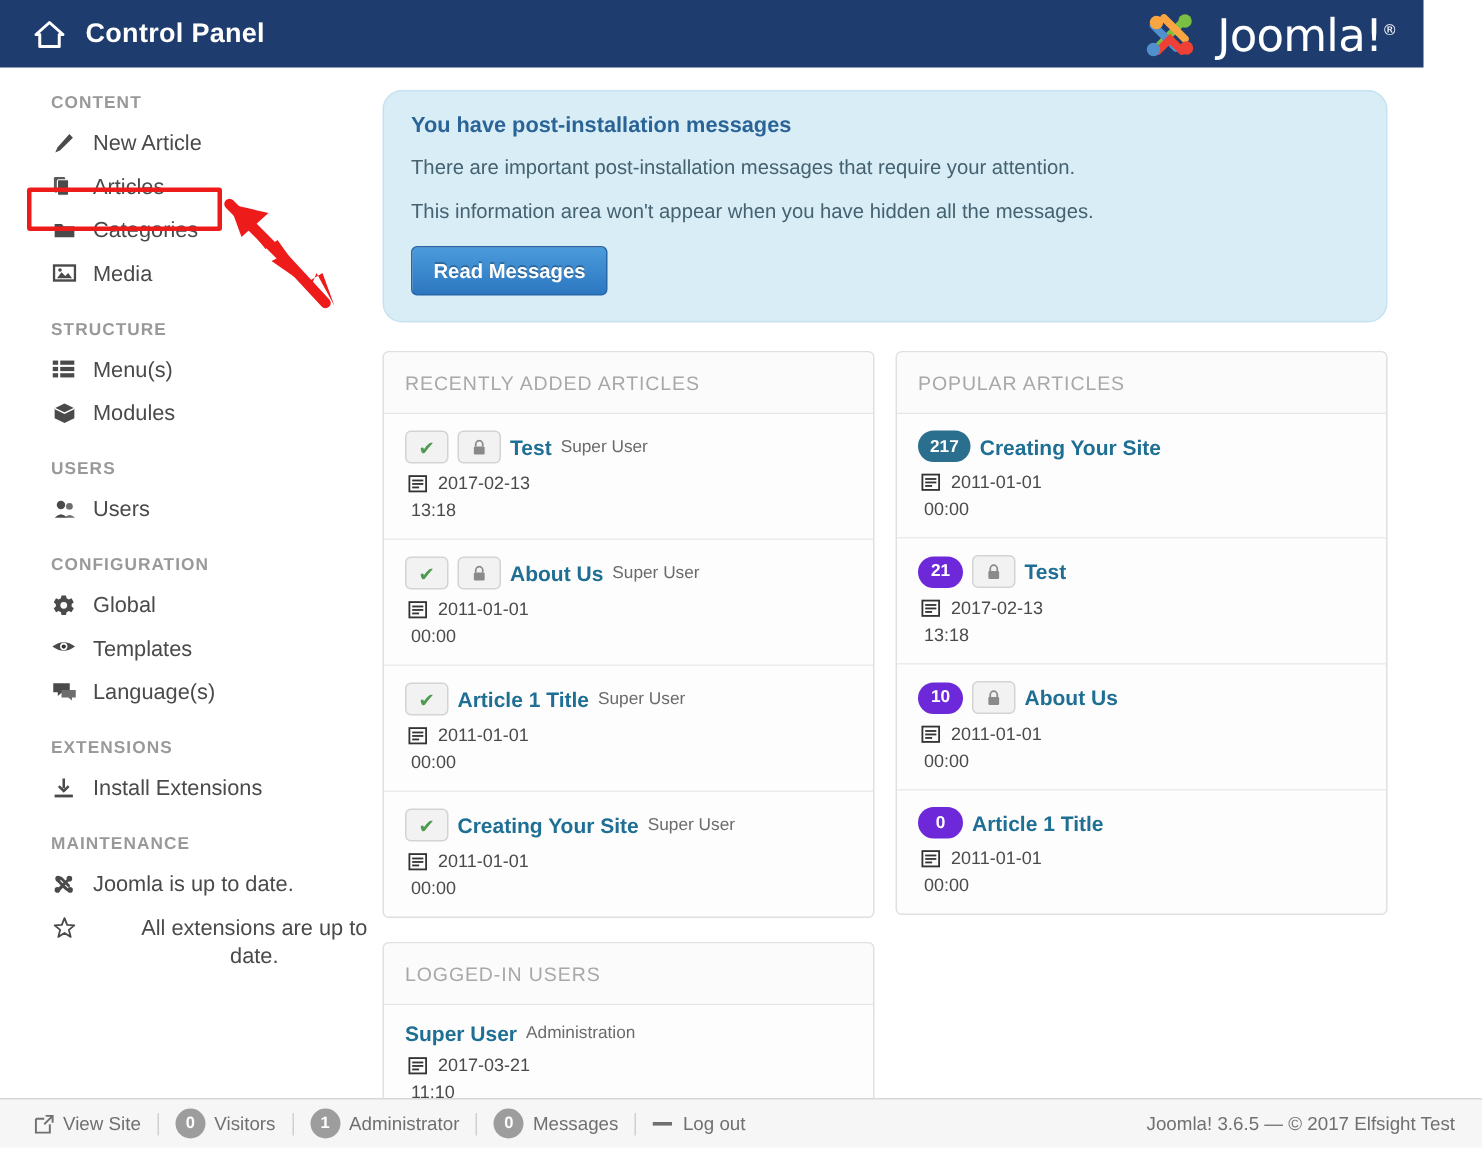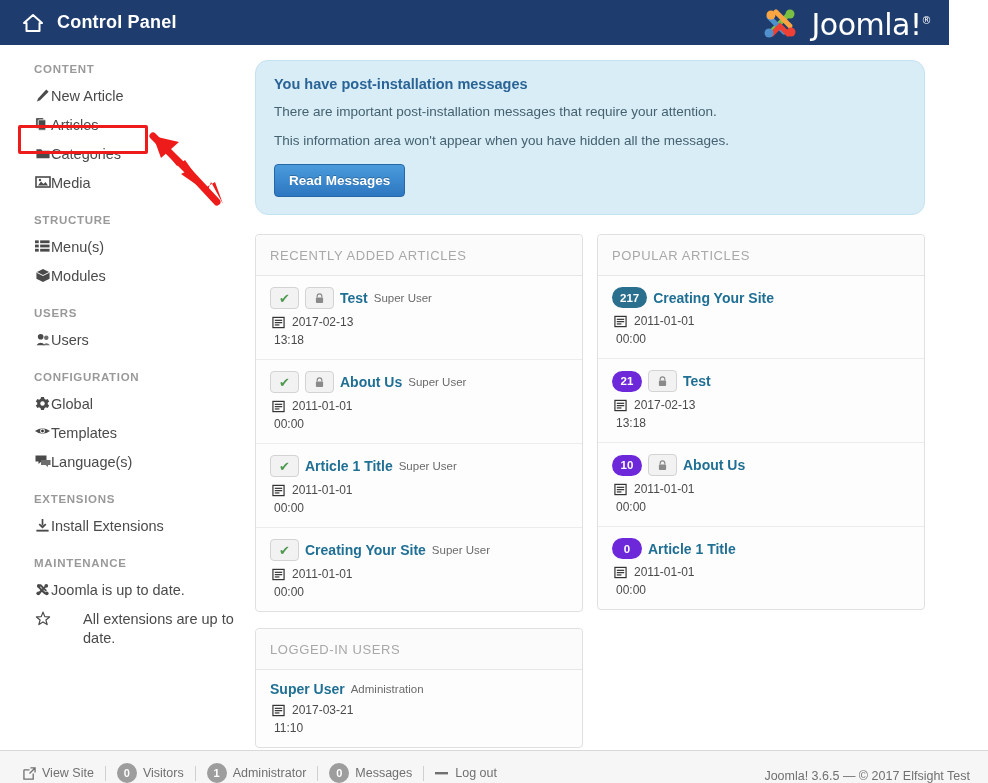--- a/index.html
+++ b/index.html
@@ -30,22 +30,22 @@
   .body-wrap { display: flex; height: 703px; align-items: flex-start; }
 
   
   .sidebar { width: 255px; padding: 18px 0 0 0; flex: 0 0 255px; }
   .side-group-title {
     font-size: 11.5px; font-weight: bold; color: #999999;
     letter-spacing: .7px; padding: 0 0 7px 34px; text-transform: uppercase;
   }
   .side-group { margin-bottom: 16px; }
   .side-item {
-    display: flex; align-items: flex-start; 
-    padding: 5px 10px 5px 34px; cursor: pointer; line-height: 19px;
+    display: flex; align-items: flex-start; gap: 11px;
+    padding: 5px 10px 5px 34px; cursor: pointer; line-height: 19px; text-align: center;
   }
   .side-item .ico { width: 17px; flex: 0 0 17px; display: flex; justify-content: center; align-items: center; padding-top: 1px; }
   .side-item .lbl { font-size: 14.5px; color: #4a4a4a; }
   .side-item .lbl.wrap { max-width: 180px; margin-left: 32px; }
 
   
   .main { flex: 1; padding: 15px 24px 0 0; }
 
   .alert-box {
     background: #d9edf7; border: 1px solid #c5e2f0; border-radius: 13px;
@@ -91,23 +91,23 @@
   .badge.hot { background: #2a6f8e; }
   .badge.norm { background: #6d28d9; }
   .item-title { color: #1f6f94; font-size: 14px; font-weight: bold; cursor: pointer; }
   .item-sub { color: #6b6b6b; font-size: 11.5px; }
   .row-meta { display: flex; align-items: center; gap: 7px; margin: 6px 0 0 2px; }
   .row-meta .dt { font-size: 12px; color: #4a4a4a; }
   .row-time { font-size: 12px; color: #4a4a4a; margin: 4px 0 0 4px; }
 
   
   .footer {
-    position: absolute; left: 0; bottom: 0; width: 988px; height: 33px;
+    position: absolute; left: 0; bottom: 18px; width: 988px; height: 33px;
     border-top: 1px solid #d8d8d8; background: #f6f6f6;
-    display: flex; align-items: flex-end; justify-content: space-between;
+    display: flex; align-items: center; justify-content: space-between;
     padding: 0 12px 0 12px;
   }
   .foot-left { display: flex; align-items: center; }
   .foot-item { display: flex; align-items: center; gap: 6px; padding: 0 11px; cursor: pointer; }
   .foot-item .ftxt { font-size: 12.5px; color: #707070; }
   .foot-sep { width: 1px; height: 15px; background: #d0d0d0; }
   .fbadge {
     display: inline-flex; align-items: center; justify-content: center;
     min-width: 20px; height: 20px; border-radius: 10px;
     background: #9d9d9d; color: #ffffff; font-size: 11px; font-weight: bold;

